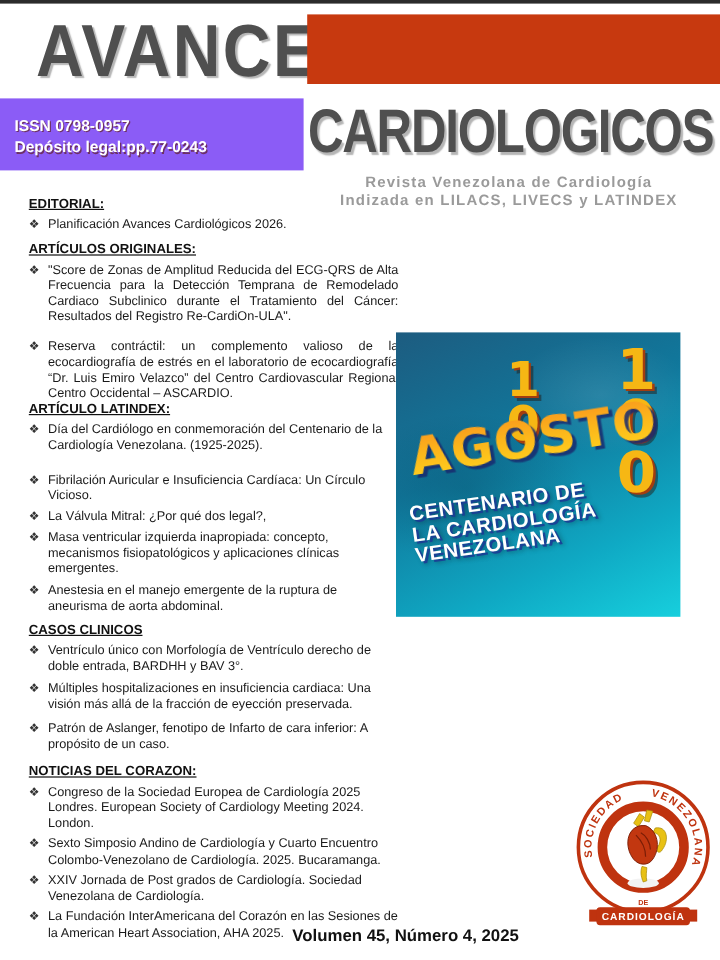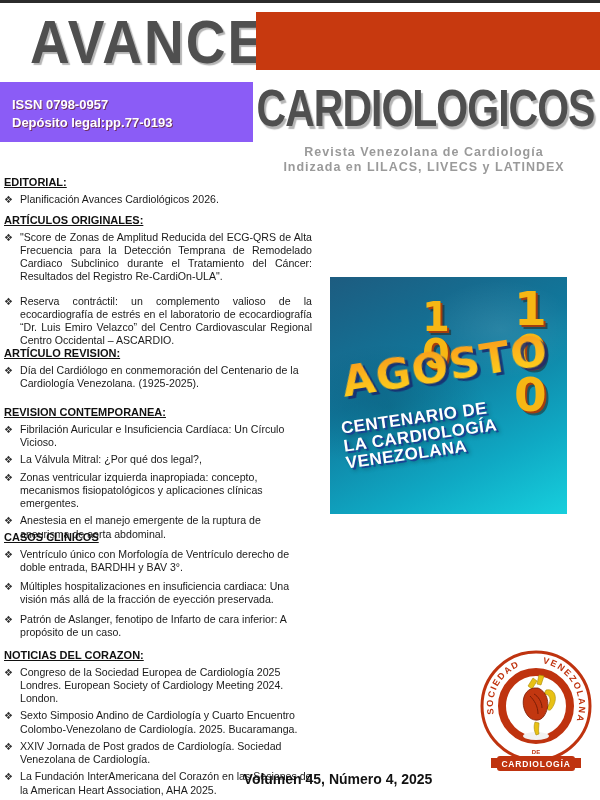--- a/index.html
+++ b/index.html
@@ -23,21 +23,21 @@
     position:absolute;left:251px;top:80px;width:349px;text-align:center;font-size:41px;font-weight:700;
     color:#4f4f4f;transform:scaleY(1.25);transform-origin:top center;letter-spacing:-1px;
     text-shadow:2px 2px 1px #b5b5b5;white-space:nowrap;
   }
   .subtitle{
     position:absolute;left:248px;top:145px;width:352px;text-align:center;color:#9a9a9a;
     font-size:12.5px;letter-spacing:1px;line-height:1.2;font-weight:bold;
   }
 
   
-  .toc-section{position:absolute;left:4px;width:308px;font-size:10.6px;line-height:1.25;margin-top:12px;}
+  .toc-section{position:absolute;left:24px;width:308px;font-size:10.6px;line-height:1.25;}
   .toc-section h3{
     margin:0 0 3px 0;font-size:11px;font-weight:700;text-decoration:underline;color:#111;
   }
   .item{display:flex;margin:0 0 4px 0;}
   .item .bullet{flex:0 0 16px;font-size:10px;color:#333;padding-top:1px;}
   .item .txt{flex:1;}
   .item.justify .txt{text-align:justify;}
   .item.gap-lg{margin-bottom:11px;}
   .item.gap-md{margin-bottom:6px;}
 
@@ -83,21 +83,21 @@
 <body>
 
 <div id="page">
   <div class="top-edge"></div>
 
   <div class="title-avances">AVANCES</div>
   <div class="red-top-block"></div>
   <div class="red-issn-bar">
     <div class="lines">
       <div>ISSN 0798-0957</div>
-      <div>Depósito legal:pp.77-0193</div>
+      <div>Depósito legal:pp.77-0243</div>
     </div>
   </div>
   <div class="title-cardio">CARDIOLOGICOS</div>
   <div class="subtitle">
     <div>Revista Venezolana de Cardiología</div>
     <div>Indizada en LILACS, LIVECS y LATINDEX</div>
   </div>
 
   <section class="toc-section" style="top:164px">
     <h3>EDITORIAL:</h3>
@@ -113,40 +113,39 @@
       <span class="bullet">❖</span>
       <span class="txt">"Score de Zonas de Amplitud Reducida del ECG-QRS de Alta Frecuencia para la Detección Temprana de Remodelado Cardiaco Subclinico durante el Tratamiento del Cáncer: Resultados del Registro Re-CardiOn-ULA".</span>
     </div>
     <div class="item justify">
       <span class="bullet">❖</span>
       <span class="txt">Reserva contráctil: un complemento valioso de la ecocardiografía de estrés en el laboratorio de ecocardiografía “Dr. Luis Emiro Velazco” del Centro Cardiovascular Regional Centro Occidental – ASCARDIO.</span>
     </div>
   </section>
 
   <section class="toc-section" style="top:335px">
-    <h3>ARTÍCULO REVISION:</h3>
+    <h3>ARTÍCULO LATINDEX:</h3>
     <div class="item">
       <span class="bullet">❖</span>
       <span class="txt">Día del Cardiólogo en conmemoración del Centenario de la Cardiología Venezolana.   (1925-2025).</span>
     </div>
   </section>
 
   <section class="toc-section" style="top:394px">
-    <h3>REVISION CONTEMPORANEA:</h3>
     <div class="item">
       <span class="bullet">❖</span>
       <span class="txt">Fibrilación Auricular e Insuficiencia Cardíaca: Un Círculo Vicioso.</span>
     </div>
     <div class="item">
       <span class="bullet">❖</span>
       <span class="txt">La Válvula Mitral: ¿Por qué dos legal?,</span>
     </div>
     <div class="item">
       <span class="bullet">❖</span>
-      <span class="txt">Zonas ventricular izquierda inapropiada: concepto, mecanismos fisiopatológicos y aplicaciones clínicas emergentes.</span>
+      <span class="txt">Masa ventricular izquierda inapropiada: concepto, mecanismos fisiopatológicos y aplicaciones clínicas emergentes.</span>
     </div>
     <div class="item">
       <span class="bullet">❖</span>
       <span class="txt">Anestesia en el manejo emergente de la ruptura de aneurisma de aorta abdominal.</span>
     </div>
   </section>
 
   <section class="toc-section" style="top:519px">
     <h3>CASOS CLINICOS</h3>
     <div class="item gap-md">

